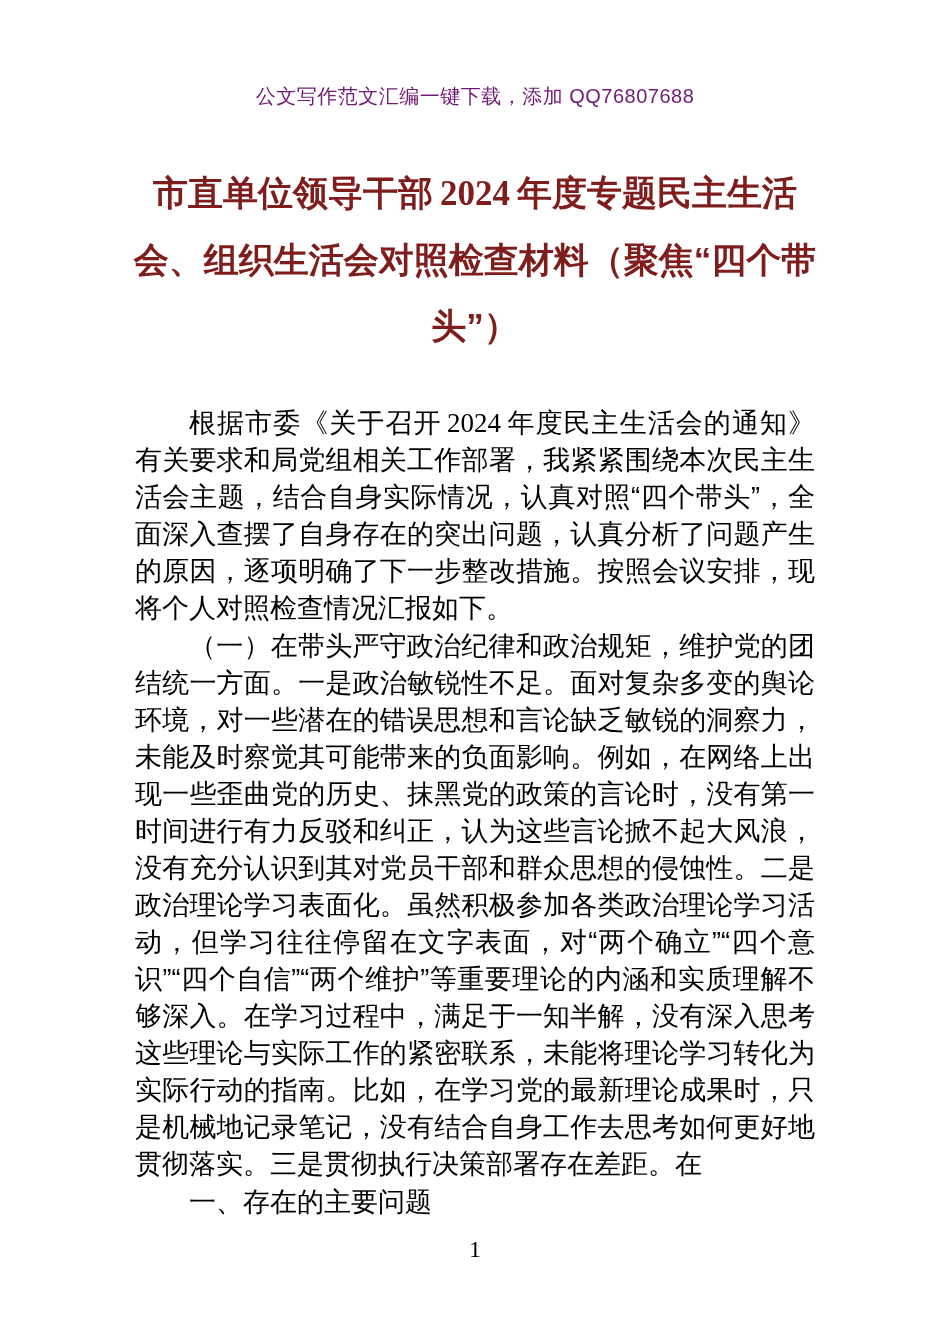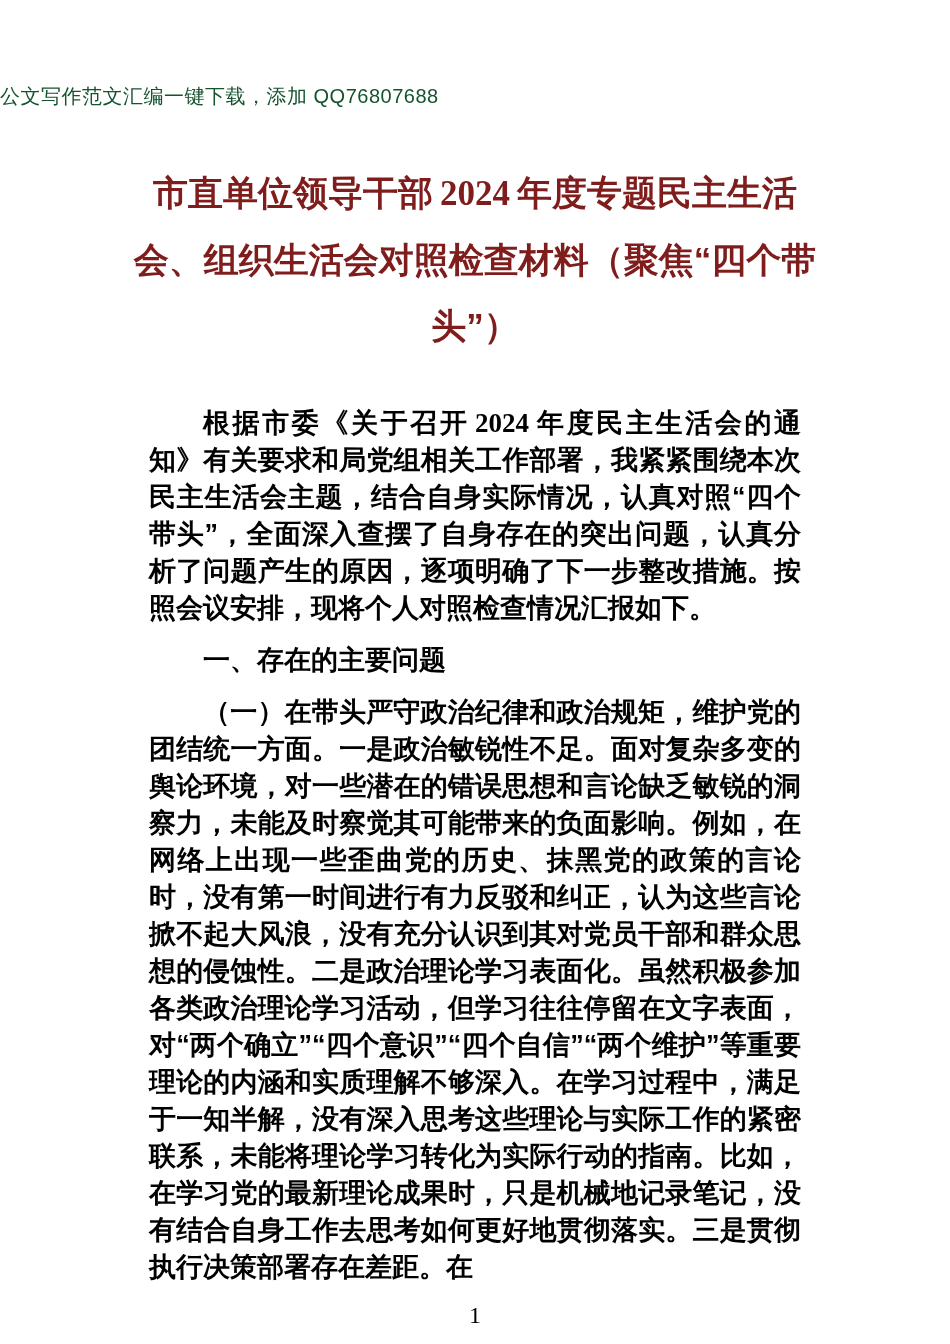--- a/index.html
+++ b/index.html
@@ -15,24 +15,24 @@
     color: #000000;
   }
   .page {
     width: 950px;
     height: 1344px;
     position: relative;
     background: #ffffff;
   }
   .header-note {
     padding-top: 84px;
-    text-align: left;
+    text-align: center;
     font-size: 20px;
     line-height: 24px;
-    color: #14532d;
+    color: #701a75;
     letter-spacing: 0.5px;
   }
   .doc-title {
     width: 690px;
     margin: 52px auto 0 auto;
     text-align: center;
     font-size: 35px;
     line-height: 66px;
     font-weight: bold;
     color: #7f1d1d;
@@ -40,26 +40,25 @@
   .doc-body {
     width: 682px;
     margin: 46px auto 0 auto;
     font-size: 27px;
     line-height: 37px;
     text-align: justify;
     text-justify: inter-ideograph;
     color: #000000;
   }
   .doc-body p {
-    margin: 15px;
+    margin: 1px;
     padding: 0;
     text-indent: 2em;
     word-break: break-all;
     overflow-wrap: break-word;
-    font-weight: bold;
   }
   .latin {
     font-family: "Liberation Serif", serif;
   }
   .page-number {
     margin-top: 14px;
     text-align: center;
     font-size: 24px;
     line-height: 28px;
     font-family: "Liberation Serif", serif;
@@ -70,19 +69,19 @@
 <body>
 
 <div class="page">
 
   <div class="header-note">公文写作范文汇编一键下载，添加 QQ76807688</div>
 
   <div class="doc-title">市直单位领导干部 <span class="latin">2024</span> 年度专题民主生活会、组织生活会对照检查材料（聚焦“四个带头”）</div>
 
   <div class="doc-body">
     <p>根据市委《关于召开 <span class="latin">2024</span> 年度民主生活会的通知》有关要求和局党组相关工作部署，我紧紧围绕本次民主生活会主题，结合自身实际情况，认真对照“四个带头”，全面深入查摆了自身存在的突出问题，认真分析了问题产生的原因，逐项明确了下一步整改措施。按照会议安排，现将个人对照检查情况汇报如下。</p>
+    <p>（一）在带头严守政治纪律和政治规矩，维护党的团结统一方面。一是政治敏锐性不足。面对复杂多变的舆论环境，对一些潜在的错误思想和言论缺乏敏锐的洞察力，未能及时察觉其可能带来的负面影响。例如，在网络上出现一些歪曲党的历史、抹黑党的政策的言论时，没有第一时间进行有力反驳和纠正，认为这些言论掀不起大风浪，没有充分认识到其对党员干部和群众思想的侵蚀性。二是政治理论学习表面化。虽然积极参加各类政治理论学习活动，但学习往往停留在文字表面，对“两个确立”“四个意识”“四个自信”“两个维护”等重要理论的内涵和实质理解不够深入。在学习过程中，满足于一知半解，没有深入思考这些理论与实际工作的紧密联系，未能将理论学习转化为实际行动的指南。比如，在学习党的最新理论成果时，只是机械地记录笔记，没有结合自身工作去思考如何更好地贯彻落实。三是贯彻执行决策部署存在差距。在</p>
     <p>一、存在的主要问题</p>
-    <p>（一）在带头严守政治纪律和政治规矩，维护党的团结统一方面。一是政治敏锐性不足。面对复杂多变的舆论环境，对一些潜在的错误思想和言论缺乏敏锐的洞察力，未能及时察觉其可能带来的负面影响。例如，在网络上出现一些歪曲党的历史、抹黑党的政策的言论时，没有第一时间进行有力反驳和纠正，认为这些言论掀不起大风浪，没有充分认识到其对党员干部和群众思想的侵蚀性。二是政治理论学习表面化。虽然积极参加各类政治理论学习活动，但学习往往停留在文字表面，对“两个确立”“四个意识”“四个自信”“两个维护”等重要理论的内涵和实质理解不够深入。在学习过程中，满足于一知半解，没有深入思考这些理论与实际工作的紧密联系，未能将理论学习转化为实际行动的指南。比如，在学习党的最新理论成果时，只是机械地记录笔记，没有结合自身工作去思考如何更好地贯彻落实。三是贯彻执行决策部署存在差距。在</p>
   </div>
 
   <div class="page-number">1</div>
 
 </div>
 
 </body></html>

